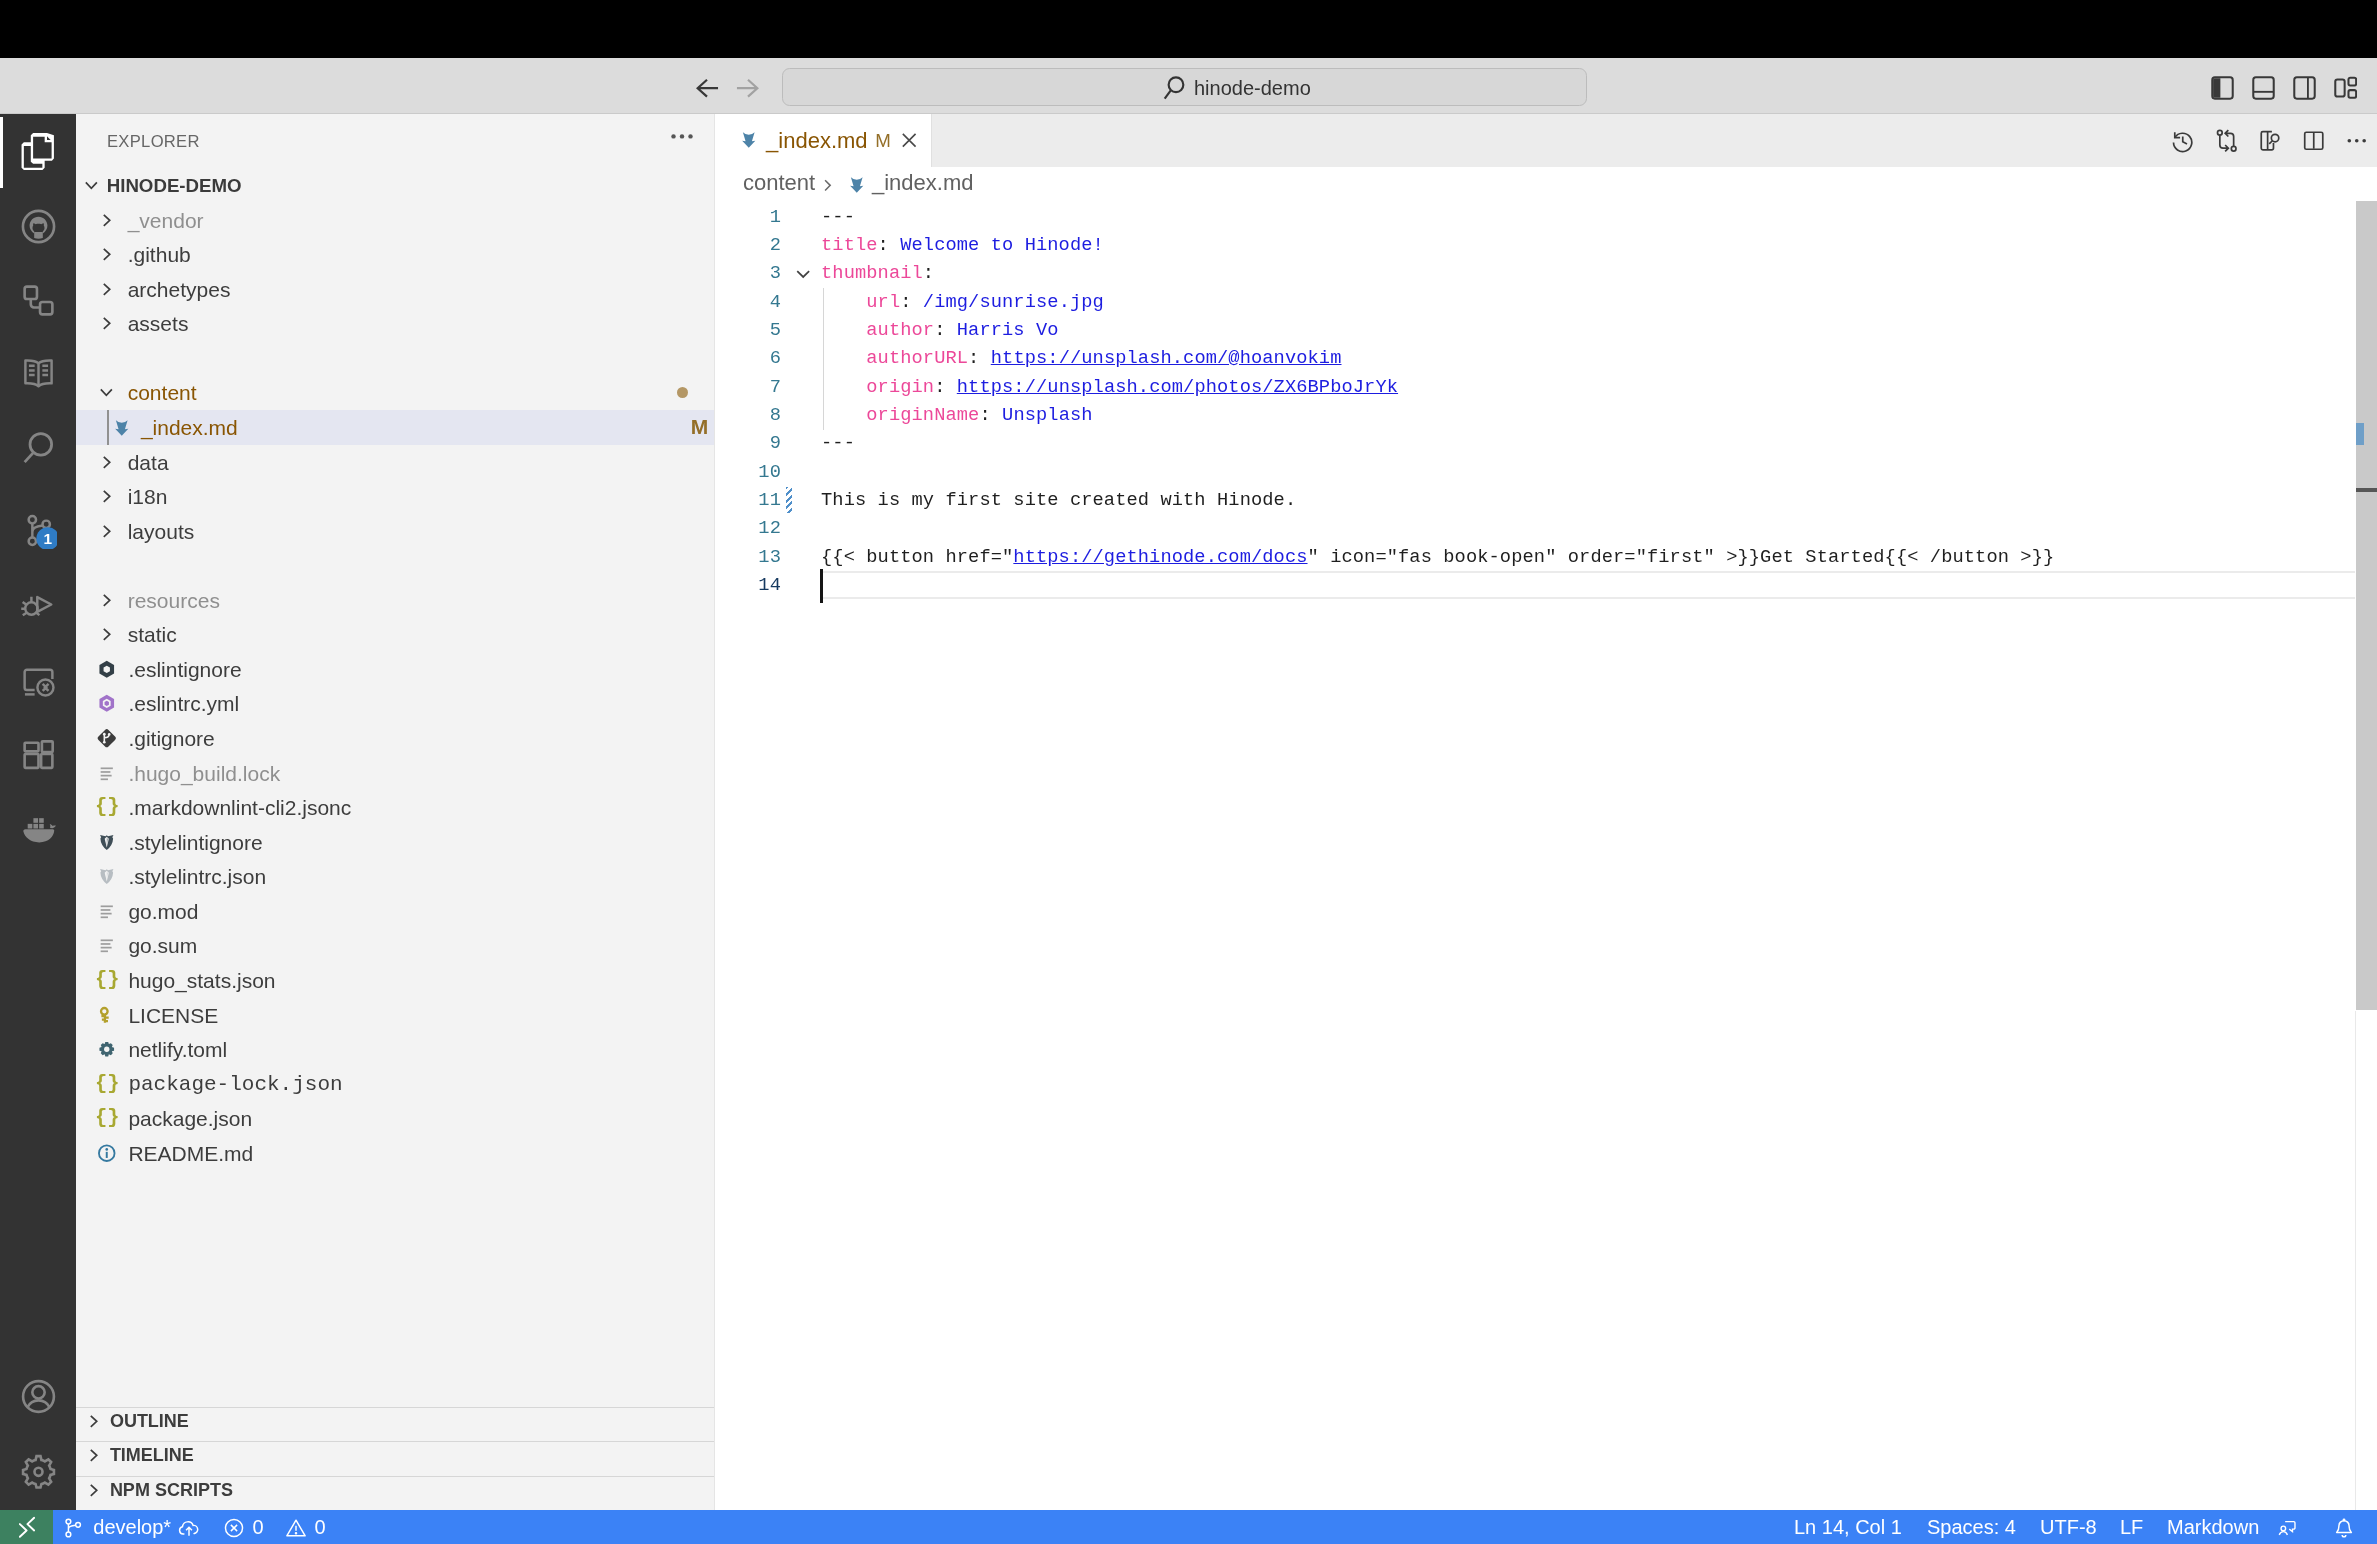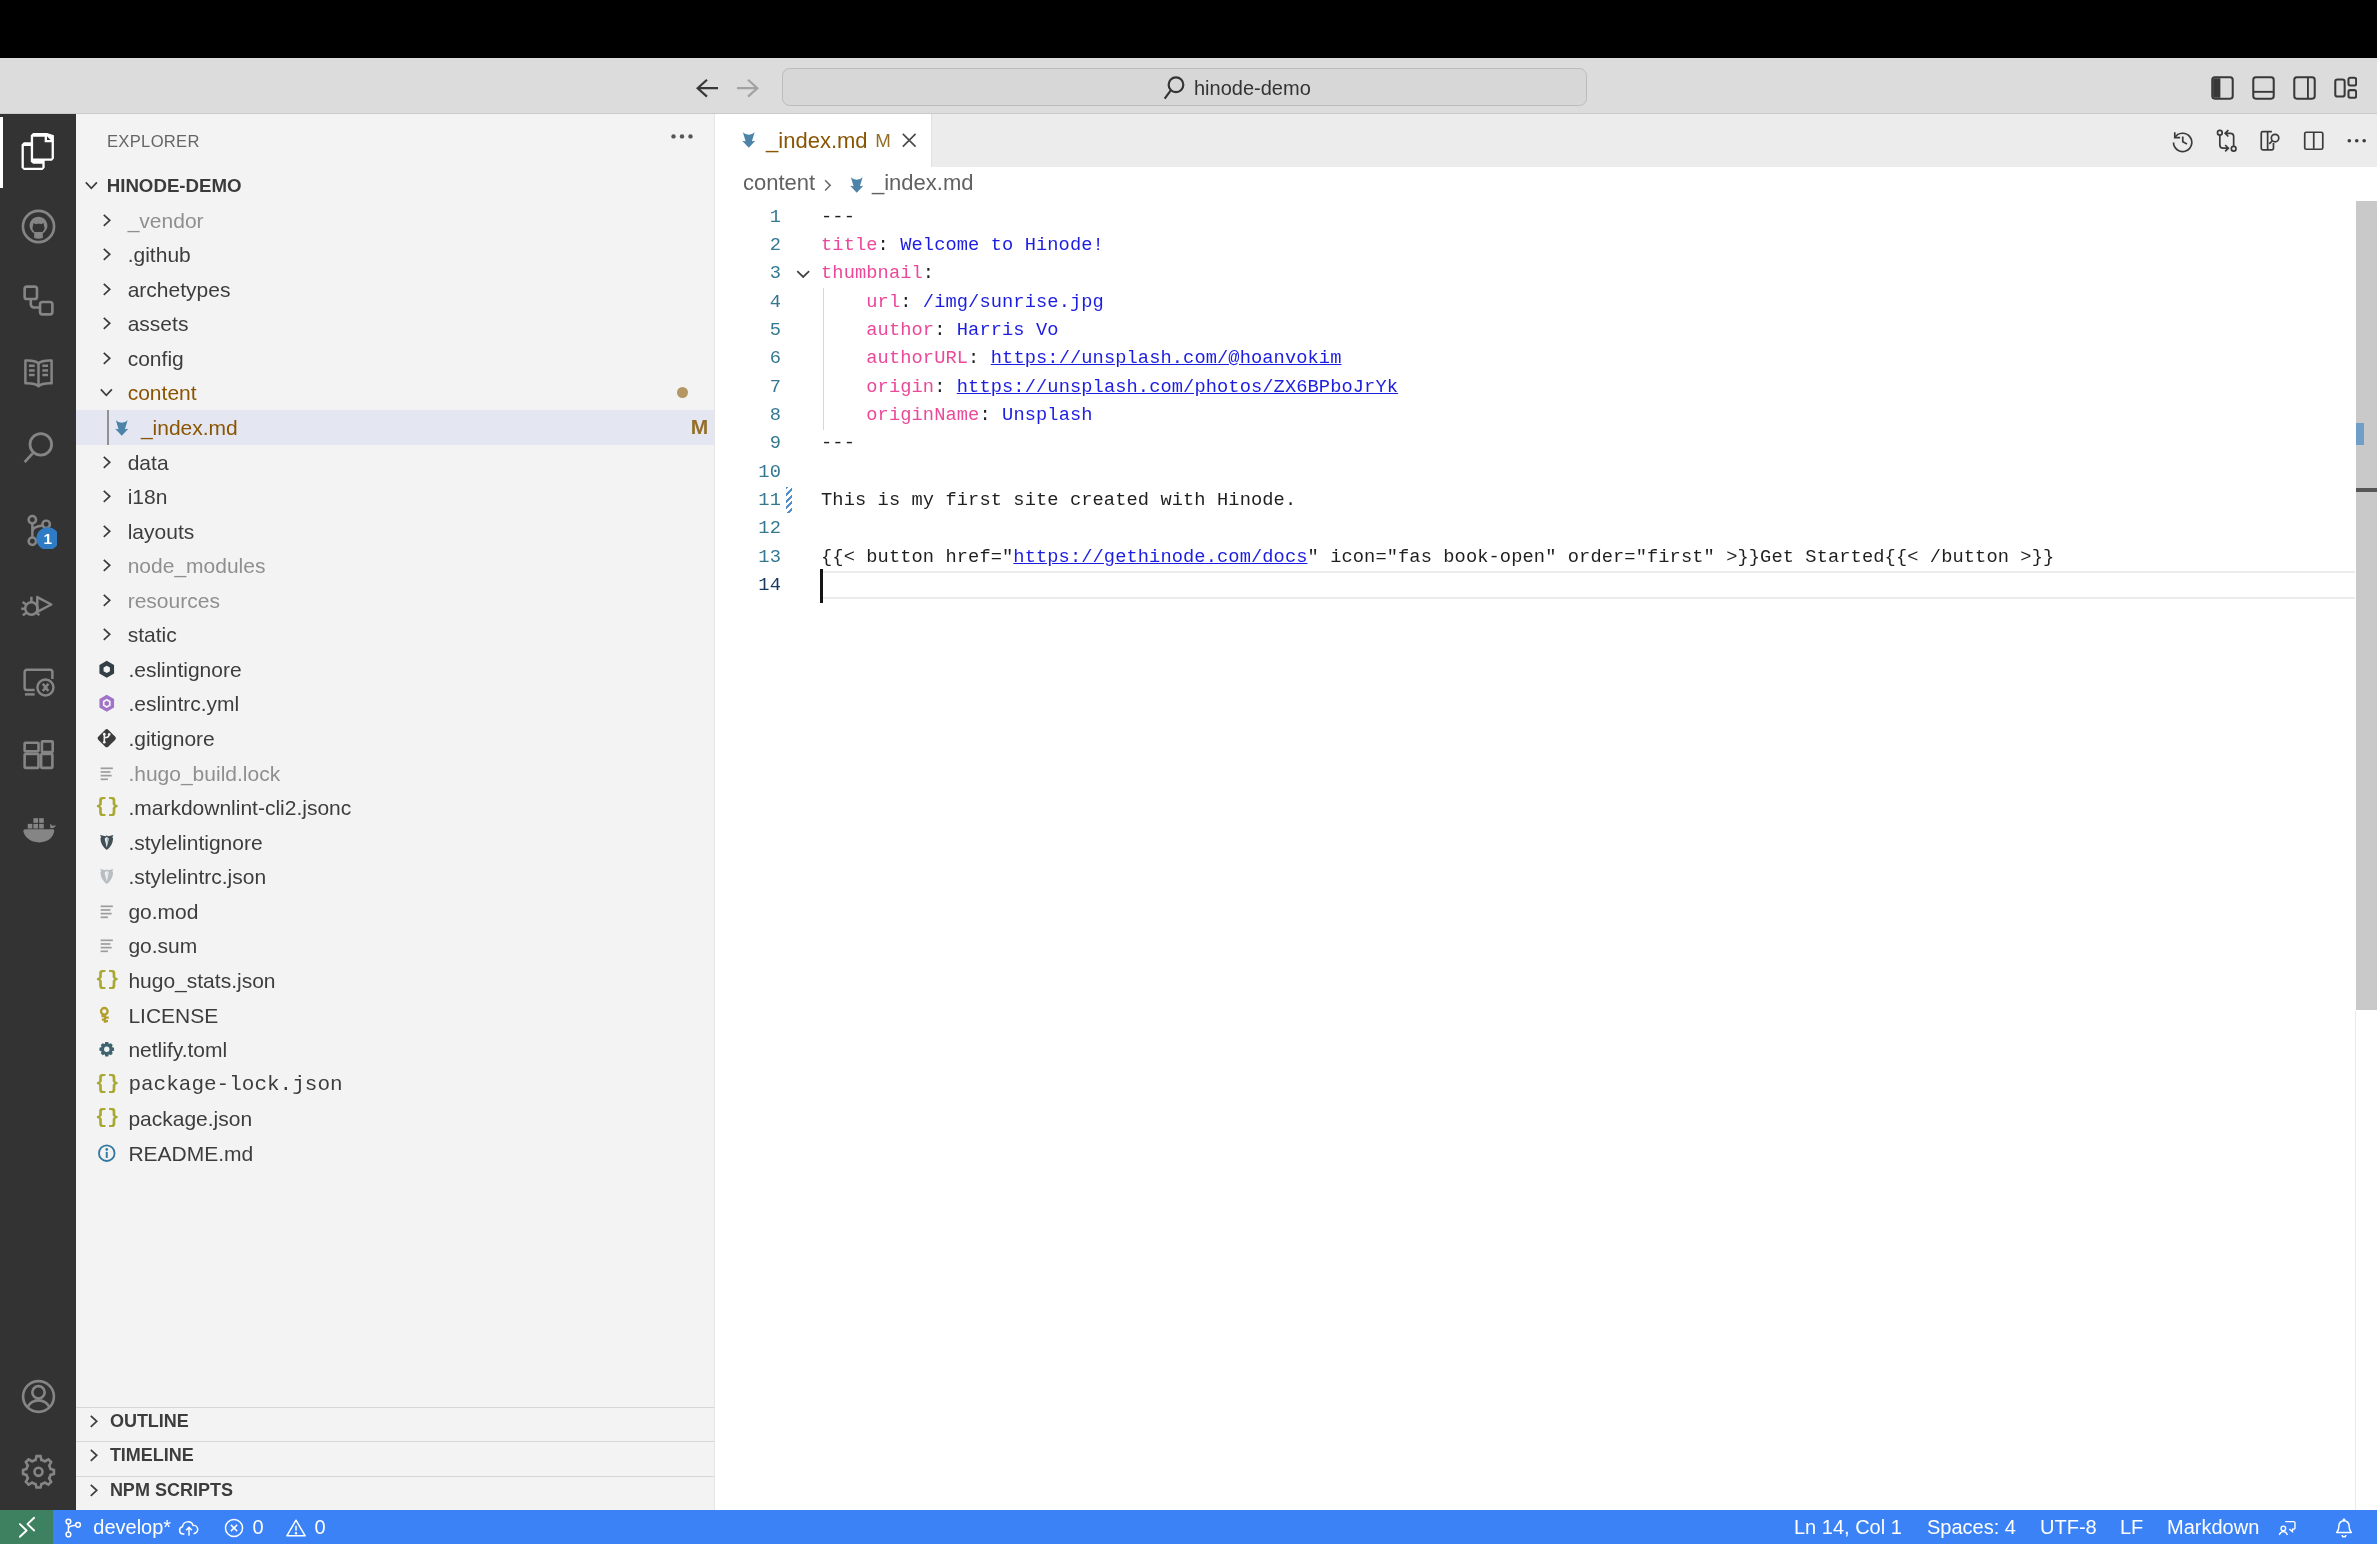--- a/index.html
+++ b/index.html
@@ -211,41 +211,35 @@
         </svg><span style="margin-left:12px;">_vendor</span></div>
 <div class="trow " style="top:123px; padding-left:21px;"><svg class="chev" viewBox="0 0 22 22">
           <path d="M8 4.5 L15 11 L8 17.5" stroke="#3c3c3c" stroke-width="2" fill="none"></path>
         </svg><span style="margin-left:12px;">.github</span></div>
 <div class="trow " style="top:158px; padding-left:21px;"><svg class="chev" viewBox="0 0 22 22">
           <path d="M8 4.5 L15 11 L8 17.5" stroke="#3c3c3c" stroke-width="2" fill="none"></path>
         </svg><span style="margin-left:12px;">archetypes</span></div>
 <div class="trow " style="top:192px; padding-left:21px;"><svg class="chev" viewBox="0 0 22 22">
           <path d="M8 4.5 L15 11 L8 17.5" stroke="#3c3c3c" stroke-width="2" fill="none"></path>
         </svg><span style="margin-left:12px;">assets</span></div>
-<div class="trow " style="top:227px; padding-left:21px;"><svg class="chev" viewBox="0 0 22 22">
-          <path d="M8 4.5 L15 11 L8 17.5" stroke="#3c3c3c" stroke-width="2" fill="none"></path>
-        </svg><span style="margin-left:12px;">config</span></div>
 <div class="trow gold" style="top:261px; padding-left:21px;"><svg class="chev" viewBox="0 0 22 22">
           <path d="M4.5 7.5 L11 14.5 L17.5 7.5" stroke="#3c3c3c" stroke-width="2" fill="none"></path>
         </svg><span style="margin-left:12px;">content</span><span class="dotbadge"></span></div>
 <div class="trow sel gold" style="top:296px; padding-left:36px;"><span class="ficon"><svg width="19.5" height="20.4" viewBox="0 0 16 16">
             <path d="M8 15 L2.6 9.3 L5.4 9.6 L3.2 2.2 Q5.5 4.4 8 4.4 Q10.5 4.4 12.8 2.2 L10.6 9.6 L13.4 9.3 Z" fill="#4d83a8"></path>
           </svg></span><span style="margin-left:8.5px;">_index.md</span><span class="mbadge">M</span></div>
 <div class="trow " style="top:331px; padding-left:21px;"><svg class="chev" viewBox="0 0 22 22">
           <path d="M8 4.5 L15 11 L8 17.5" stroke="#3c3c3c" stroke-width="2" fill="none"></path>
         </svg><span style="margin-left:12px;">data</span></div>
 <div class="trow " style="top:365px; padding-left:21px;"><svg class="chev" viewBox="0 0 22 22">
           <path d="M8 4.5 L15 11 L8 17.5" stroke="#3c3c3c" stroke-width="2" fill="none"></path>
         </svg><span style="margin-left:12px;">i18n</span></div>
 <div class="trow " style="top:400px; padding-left:21px;"><svg class="chev" viewBox="0 0 22 22">
           <path d="M8 4.5 L15 11 L8 17.5" stroke="#3c3c3c" stroke-width="2" fill="none"></path>
         </svg><span style="margin-left:12px;">layouts</span></div>
-<div class="trow gray" style="top:434px; padding-left:21px;"><svg class="chev" viewBox="0 0 22 22">
-          <path d="M8 4.5 L15 11 L8 17.5" stroke="#3c3c3c" stroke-width="2" fill="none"></path>
-        </svg><span style="margin-left:12px;">node_modules</span></div>
 <div class="trow gray" style="top:469px; padding-left:21px;"><svg class="chev" viewBox="0 0 22 22">
           <path d="M8 4.5 L15 11 L8 17.5" stroke="#3c3c3c" stroke-width="2" fill="none"></path>
         </svg><span style="margin-left:12px;">resources</span></div>
 <div class="trow " style="top:503px; padding-left:21px;"><svg class="chev" viewBox="0 0 22 22">
           <path d="M8 4.5 L15 11 L8 17.5" stroke="#3c3c3c" stroke-width="2" fill="none"></path>
         </svg><span style="margin-left:12px;">static</span></div>
 <div class="trow " style="top:538px; padding-left:21px;"><span class="ficon"><svg width="19.5" height="20.4" viewBox="0 0 16 16">
             <path d="M8 1 L14 4.5 L14 11.5 L8 15 L2 11.5 L2 4.5 Z" fill="#333f47"></path>
             <path d="M8 5.2 L10.6 6.7 L10.6 9.7 L8 11.2 L5.4 9.7 L5.4 6.7 Z" fill="#f3f3f3"></path>
           </svg></span><span style="margin-left:11px;">.eslintignore</span></div>

